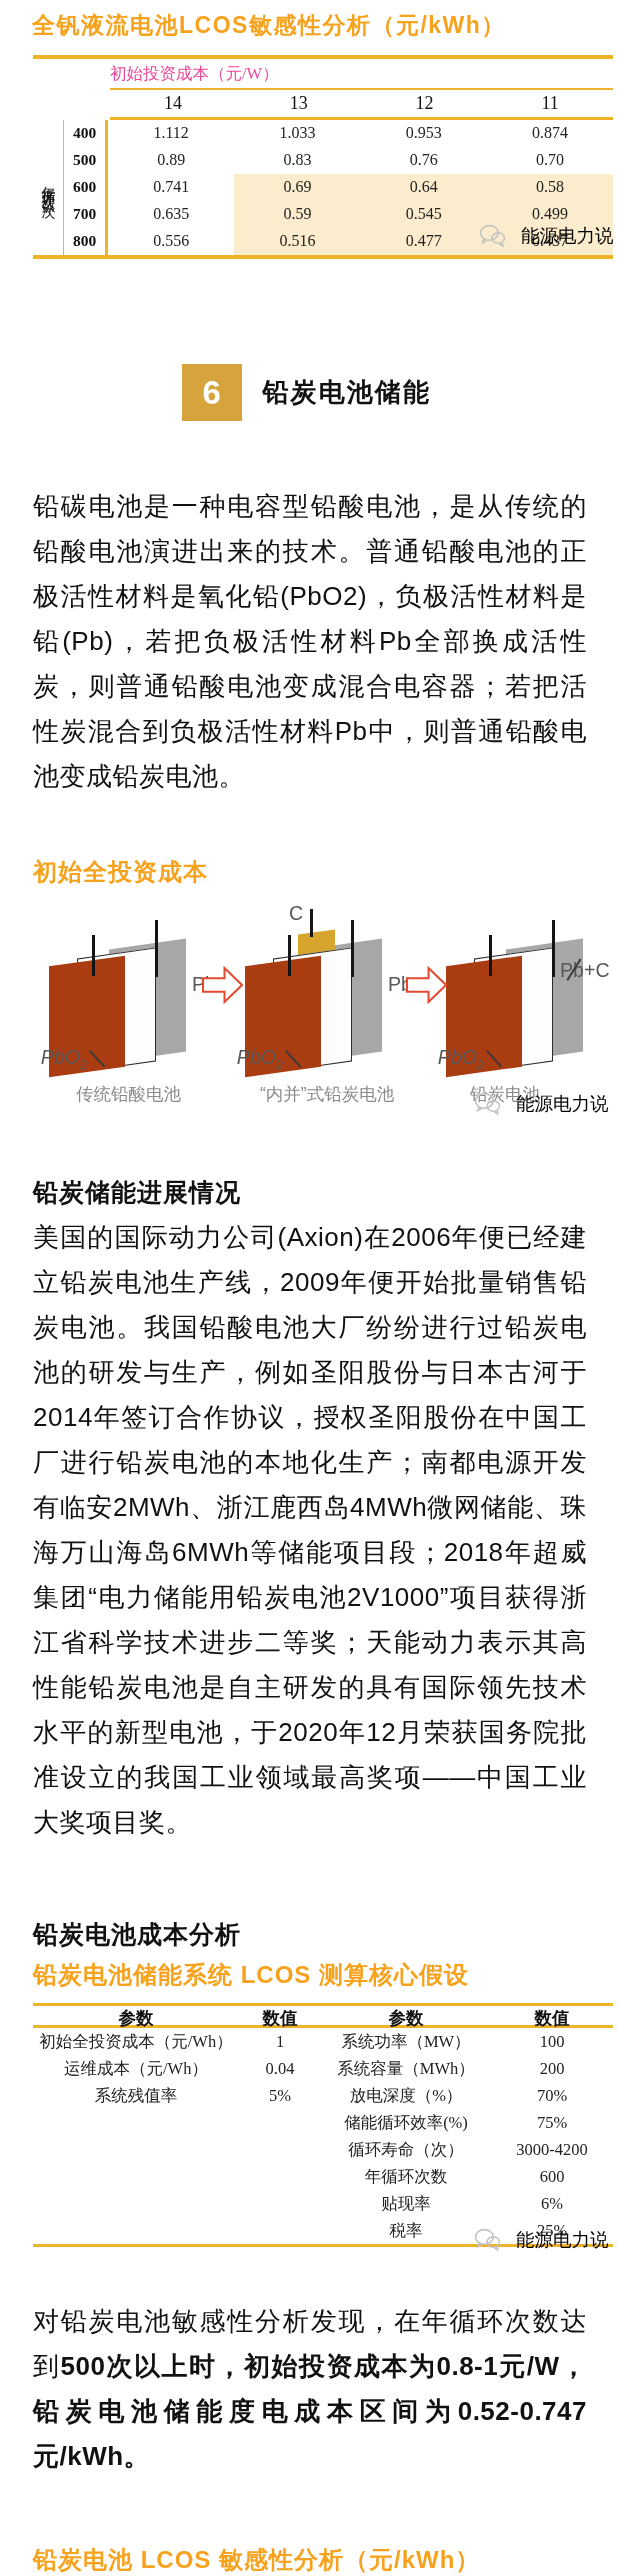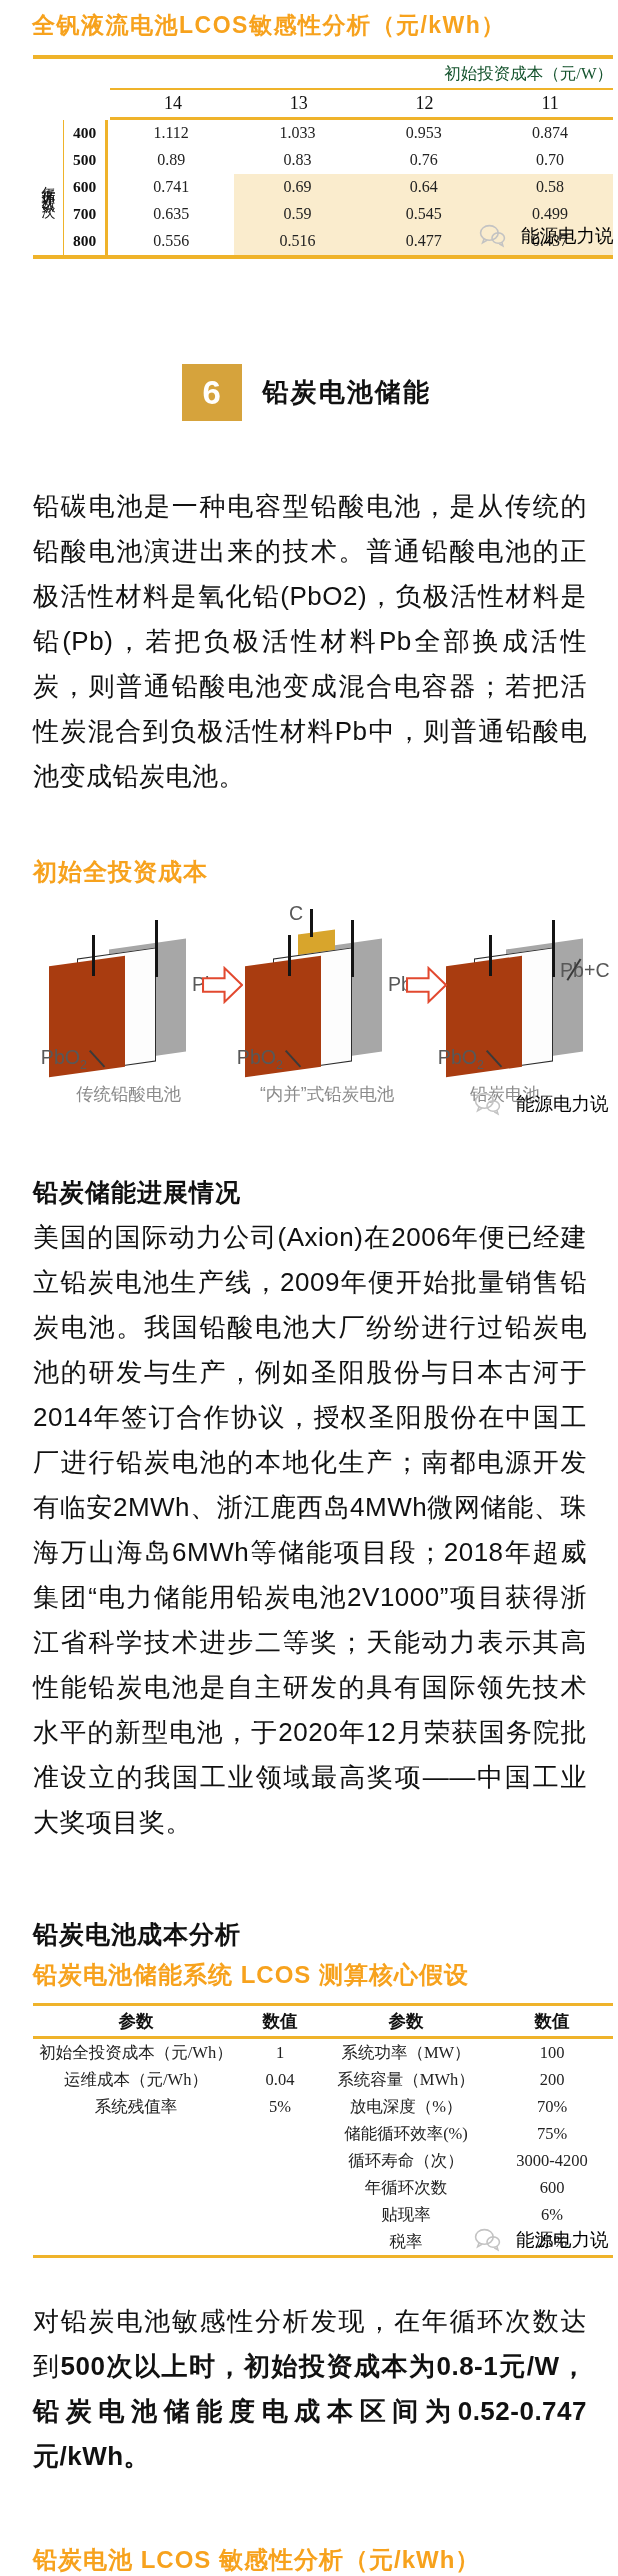--- a/index.html
+++ b/index.html
@@ -12,21 +12,21 @@
   .h-orange{position:absolute;left:33px;font-size:24px;font-weight:700;color:#f7a21d;letter-spacing:1px;white-space:nowrap;}
   
   .para{position:absolute;left:33px;width:554px;font-size:26px;line-height:45px;
         text-align:justify;color:#111;letter-spacing:0.5px;}
   .para b{font-weight:700;}
   
   .sens-table{position:absolute;left:33px;width:580px;font-family:"Liberation Serif",serif;}
   .gold{background:#efb32a;}
   .st-topline,.st-bottomline{height:4.1px;}
   .st-head{margin-left:77px;}
-  .st-header-label{height:29px;line-height:29px;text-align:right;font-size:16.5px;color:#14532d;}
+  .st-header-label{height:29px;line-height:29px;text-align:left;font-size:16.5px;color:#ec4899;}
   .st-thinline{height:1.5px;}
   .st-cols{display:flex;height:27px;}
   .st-col{flex:1;text-align:center;line-height:27px;font-size:18px;font-weight:400;}
   .st-thickline{height:3.1px;}
   .st-body{display:flex;}
   .st-axis{width:30px;display:flex;align-items:center;justify-content:center;}
   .st-axis span{writing-mode:vertical-rl;font-size:14px;letter-spacing:3.1px;color:#111;}
   .st-rownums{width:41px;border-left:1.5px solid #efb32a;border-right:3.1px solid #efb32a;
               display:flex;flex-direction:column;}
   .st-rownum{flex:1;display:flex;align-items:center;justify-content:center;font-size:15.5px;font-weight:700;}
@@ -52,34 +52,34 @@
   .plate-gray{left:63px;top:45px;width:77px;height:113px;background:#a7a7a7;z-index:1;}
   .plate-c{left:56px;top:33px;width:37px;height:49px;background:#d8a52c;z-index:2;}
   .term{position:absolute;width:2.6px;background:#141414;z-index:5;}
   .term1{left:46px;top:36px;height:41px;}
   .term2{left:109px;top:20.6px;height:57px;}
   .term-c{left:68px;top:10.3px;height:28px;}
   .lbl{position:absolute;color:#585858;font-size:19.6px;z-index:6;font-family:"Liberation Sans",sans-serif;}
   .lbl-pb{left:146px;top:74px;}
   .lbl-c{left:47px;top:3.1px;}
   .lbl-pbc{left:117px;top:36px;margin-top:24px;}
-  .lbl-pbo2{left:-5.2px;top:147px;}
+  .lbl-pbo2{left:-5.2px;top:147px;font-style:italic;}
   .lbl-pbo2 sub{font-size:12.4px;}
   .ptr{position:absolute;width:1.5px;background:#3a3a3a;z-index:6;}
   .ptr-pbo2{left:50px;top:149px;height:21.6px;transform:rotate(-42deg);}
   .ptr-pbc{left:130px;top:58px;height:25px;transform:rotate(32deg);}
   .blockarrow{position:absolute;top:67px;z-index:7;}
   .arrow1{left:202px;}.arrow2{left:406px;}
   .diagram-captions{position:absolute;top:1082px;left:0;width:618px;font-size:17.5px;color:#8a8a8a;}
   .dcap{position:absolute;white-space:nowrap;}
   .dcap1{left:76px;}.dcap2{left:260px;}.dcap3{left:470px;}
   
   .assump-table{position:absolute;left:33px;top:2003px;width:580px;font-family:"Liberation Serif",serif;}
   .at-topline,.at-bottomline{height:3.1px;}
-  .at-header{display:grid;grid-template-columns:206px 82px 170px 122px;height:30px;}
+  .at-header{display:grid;grid-template-columns:206px 82px 170px 122px;height:19px;}
   .at-header div{display:flex;align-items:center;justify-content:center;font-size:17.5px;font-weight:700;}
   .at-thickline{height:3.1px;}
   .at-grid{display:grid;grid-template-columns:206px 82px 170px 122px;}
   .at-cell{height:27px;display:flex;align-items:center;justify-content:center;font-size:16.5px;color:#222;}
   
   .wm{position:absolute;display:flex;align-items:center;gap:15px;color:#000000;font-size:18.5px;z-index:9;}
 </style>
 </head>
 <body>
 

